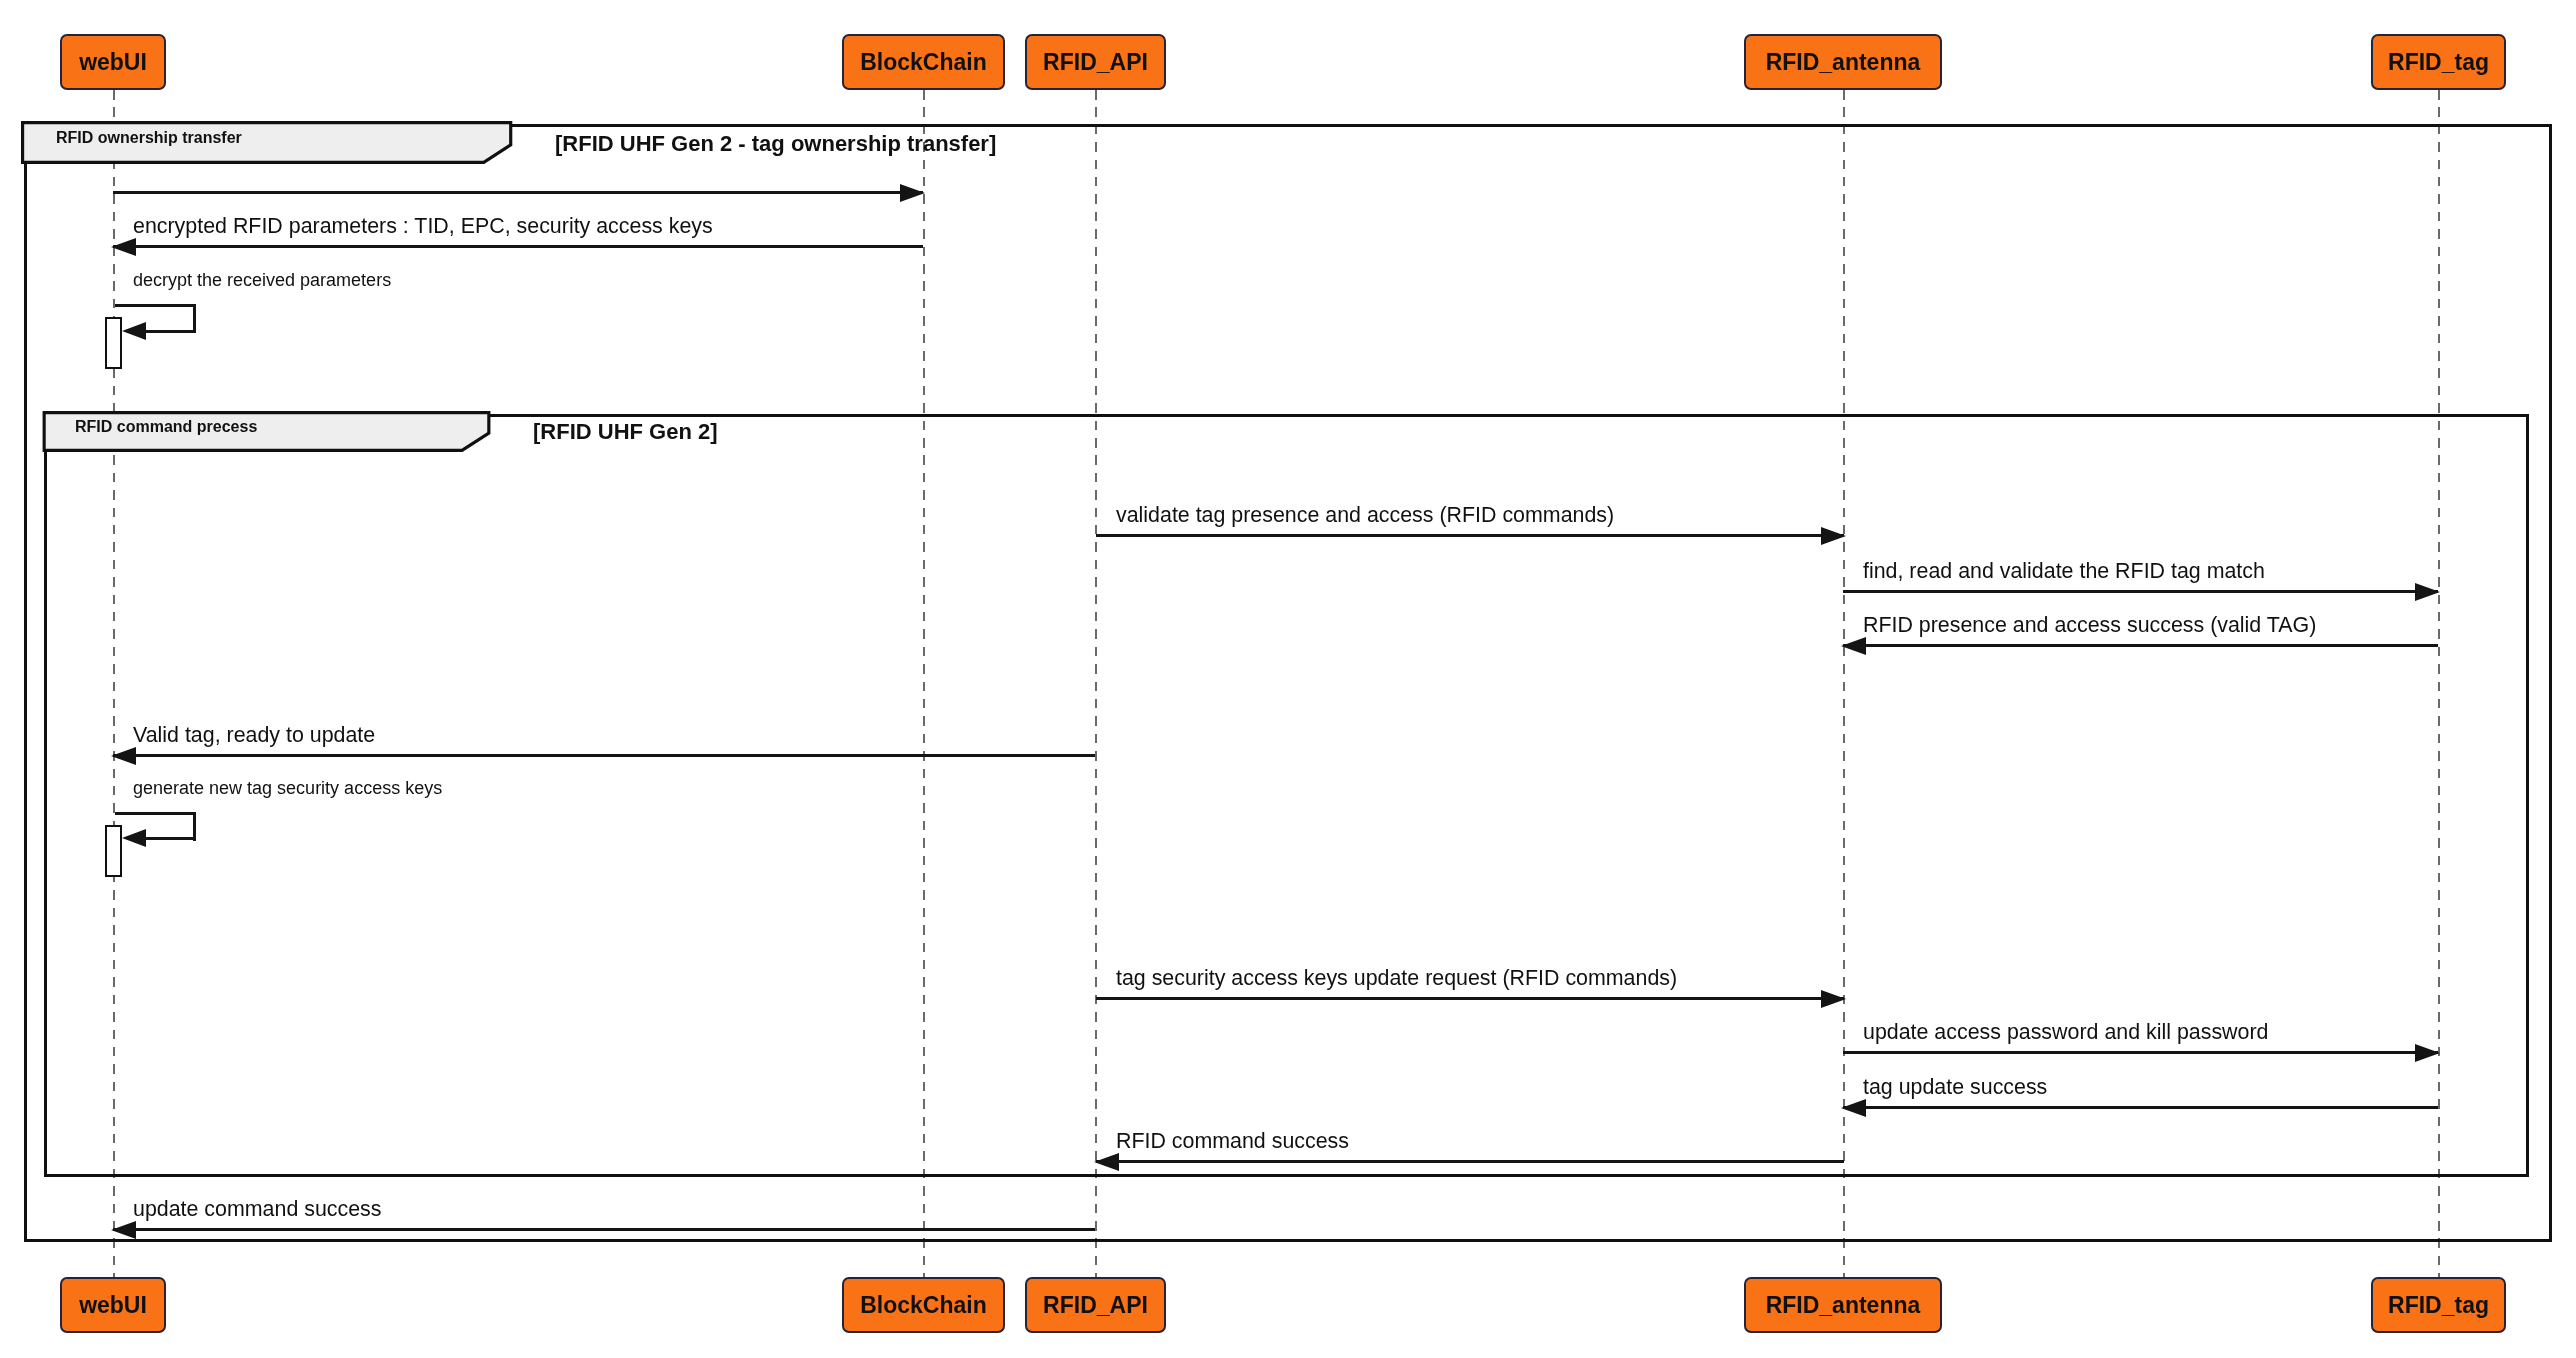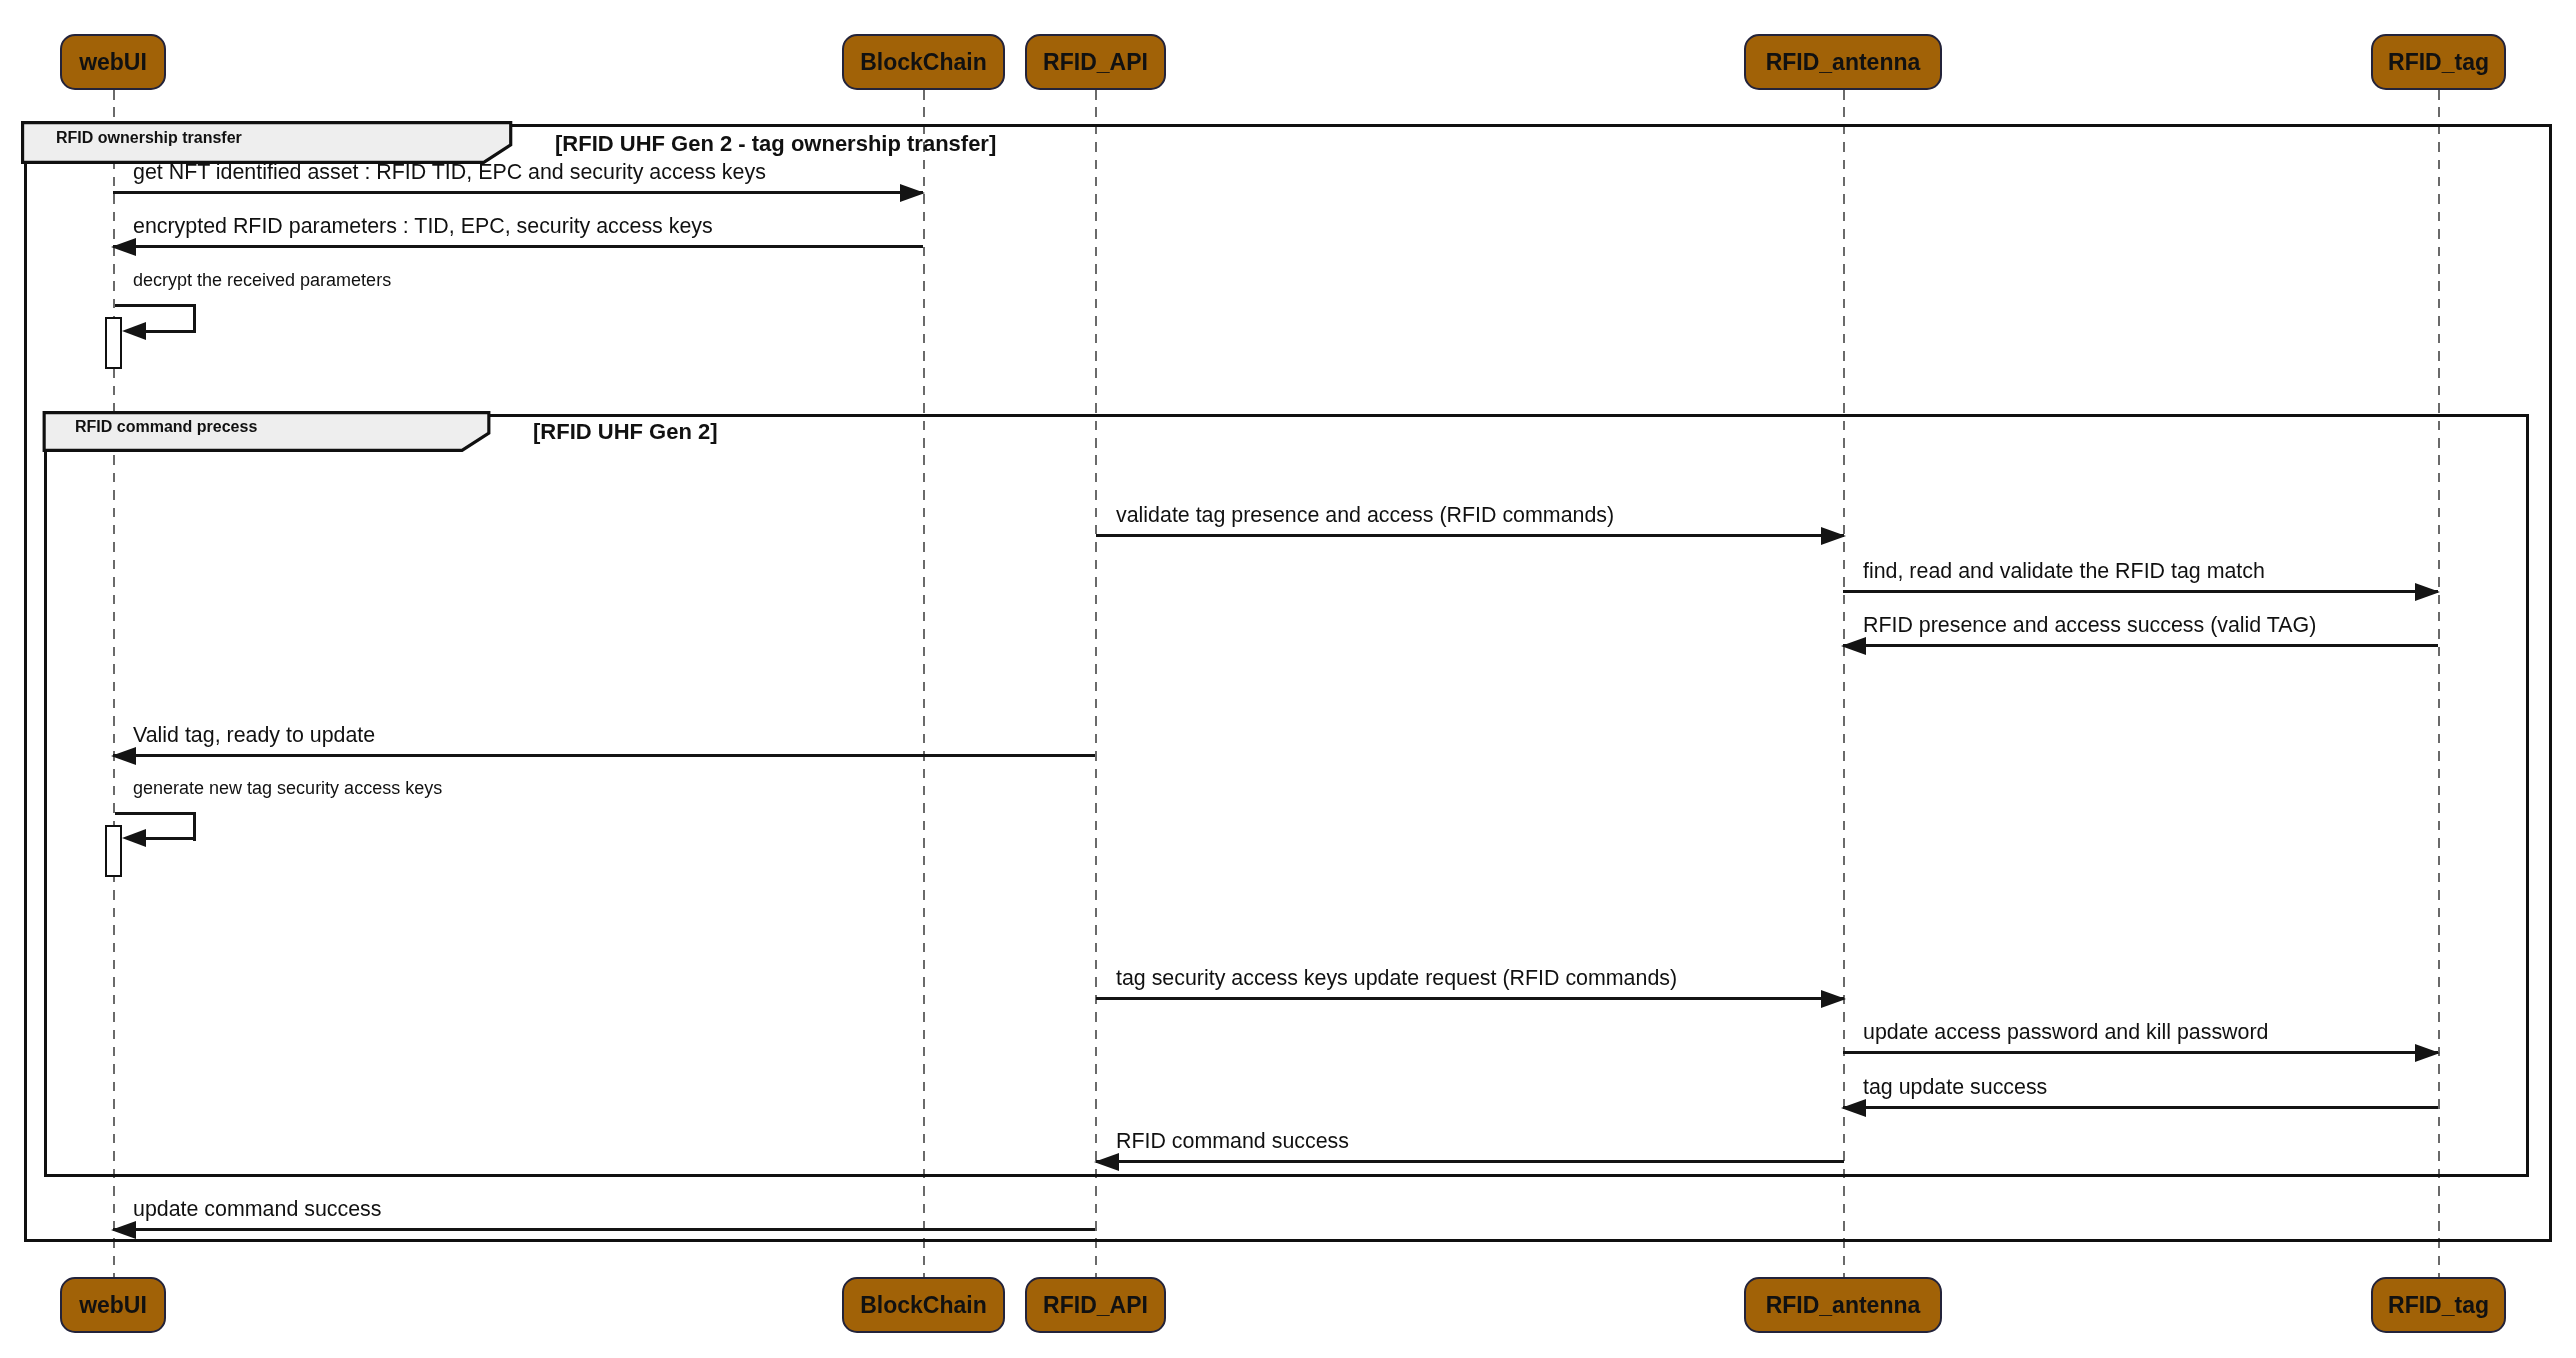--- a/index.html
+++ b/index.html
@@ -7,21 +7,21 @@
     position:relative;width:2576px;height:1358px;background:#ffffff;
     font-family:"Liberation Sans","DejaVu Sans",sans-serif;color:#111;overflow:hidden;
   }
   
   .lifeline{
     position:absolute;width:1.6px;top:90px;height:1187px;z-index:1;
     background:repeating-linear-gradient(to bottom,#6a6a6a 0 9.5px,transparent 9.5px 17.4px);
   }
   
   .participant{
-    position:absolute;height:56px;background:#a16207;border:2.4px solid #23233a;border-radius:15px;
+    position:absolute;height:56px;background:#f97316;border:2.4px solid #23233a;border-radius:7px;
     display:flex;align-items:center;justify-content:center;
     font-size:23px;font-weight:600;z-index:6;box-sizing:border-box;white-space:nowrap;
   }
   
   .frame{position:absolute;border:3.2px solid #101010;box-sizing:border-box;z-index:2;background:transparent;}
   .frame-header{position:absolute;z-index:3;}
   .frame-title{position:absolute;font-size:16px;font-weight:700;white-space:nowrap;z-index:4;}
   .frame-cond{position:absolute;font-size:22px;font-weight:700;white-space:nowrap;z-index:4;}
   
   .msg{position:absolute;height:36px;z-index:4;}
@@ -58,21 +58,20 @@
   <div class="frame-cond" style="left:555px;top:131px">[RFID UHF Gen 2 -  tag ownership transfer]</div>
 
   <div class="frame" style="left:44px;top:414px;width:2485px;height:763px"></div>
   <svg class="frame-header" style="left:41px;top:411px" width="492" height="41" viewBox="0 0 620 52">
     <path d="M2,2 L566,2 L566,28 L532,50 L2,50 Z" fill="#EEEEEE" stroke="#101010" stroke-width="4"></path>
   </svg>
   <div class="frame-title" style="left:75px;top:418px">RFID command precess</div>
   <div class="frame-cond" style="left:533px;top:419px">[RFID UHF Gen 2]</div>
 
   <div class="msg" style="left:113px;top:158px;width:810px">
-    <div class="msg-label">get NFT identified asset : RFID TID, EPC and security access keys</div>
     <div class="msg-line"></div>
     <div class="ah right"></div>
   </div>
 
   <div class="msg" style="left:113px;top:212px;width:810px">
     <div class="msg-label">encrypted RFID parameters : TID, EPC, security access keys</div>
     <div class="msg-line"></div>
     <div class="ah left"></div>
   </div>
 

